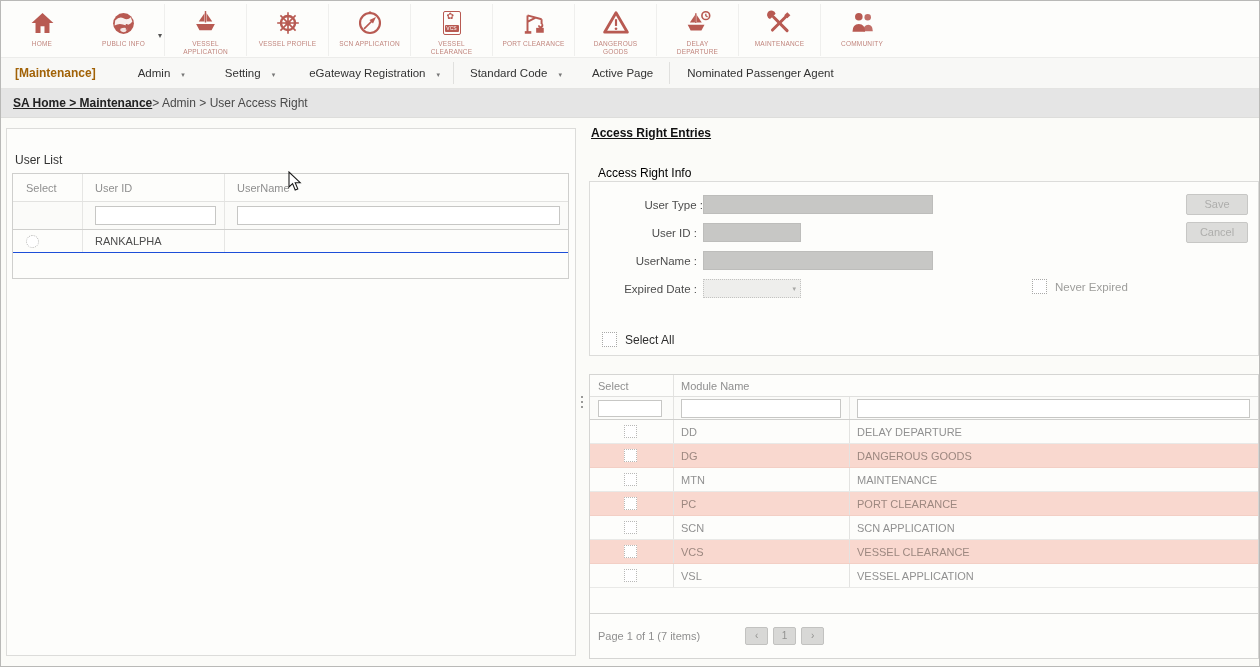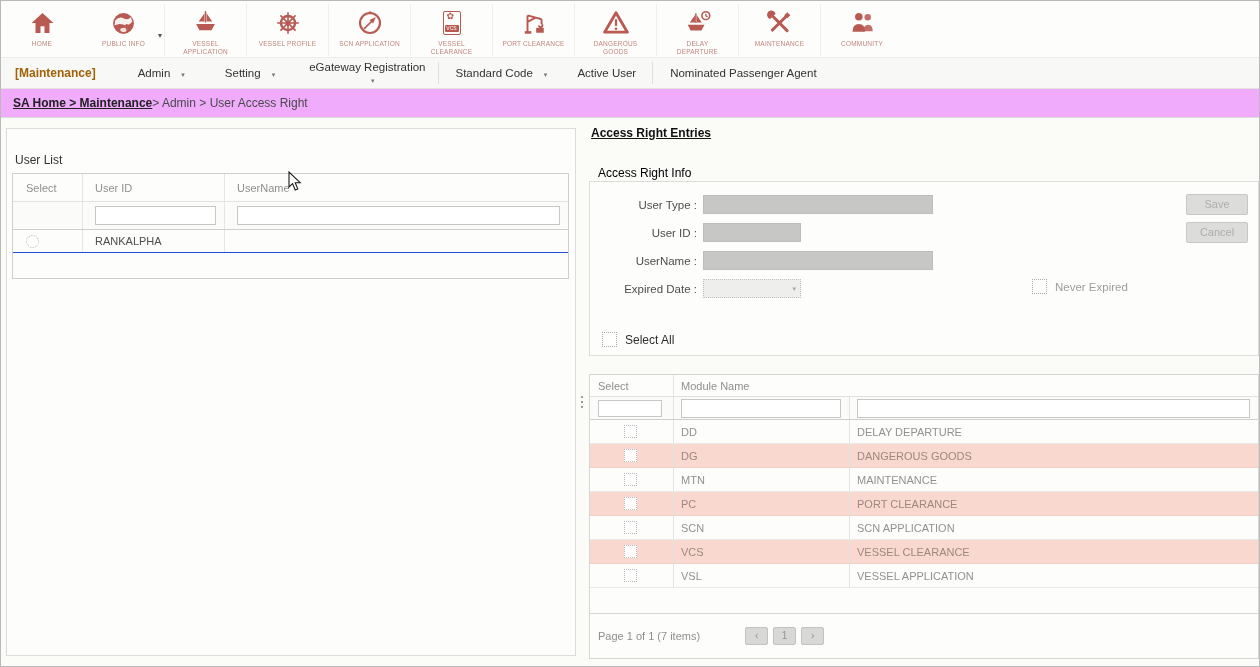--- a/index.html
+++ b/index.html
@@ -33,30 +33,30 @@
     background:#f8f8f6; border-bottom:1px solid #e4e4e2; display:flex; align-items:center;
     font-size:11.5px; color:#333; }
   .mn-item { cursor:pointer; white-space:nowrap; display:flex; align-items:center; }
   .mn-item.bold { font-weight:bold; font-size:12px; color:#a16207; }
   .mn-caret { margin-left:11px; }
   .mn-caret::after { content:"▾"; font-size:7px; color:#777; }
   .mn-sep { width:1px; height:22px; background:#e0e0de; }
   .menubar > :nth-child(1){ margin-left:14px; }
   .menubar > :nth-child(2){ margin-left:42px; }
   .menubar > :nth-child(3){ margin-left:40px; }
-  .menubar > :nth-child(4){ margin-left:34px;flex-direction:column; }
+  .menubar > :nth-child(4){ margin-left:34px; }
   .menubar > :nth-child(5){ margin-left:13px; }  
   .menubar > :nth-child(6){ margin-left:16px; }
   .menubar > :nth-child(7){ margin-left:30px; }
   .menubar > :nth-child(8){ margin-left:16px; }  
   .menubar > :nth-child(9){ margin-left:17px; }
   
   .breadcrumb { position:absolute; top:88px; left:0; right:0; height:29px;
     border-bottom:1px solid #dddddb; display:flex; align-items:center;
-    padding-left:12px; font-size:12px; color:#4a4a4a; background:#f0abfc; }
+    padding-left:12px; font-size:12px; color:#4a4a4a; background:#e5e5e5; }
   .bc-link { font-weight:bold; color:#222; text-decoration:underline; cursor:pointer; }
   .bc-rest { }
   
   .left-panel { position:absolute; left:5px; top:127px; width:570px; height:528px;
     border:1px solid #dcdcda; background:#fdfdfb; }
   .ul-title { position:absolute; left:8px; top:24px; font-size:12px; color:#333; }
   .ul-box { position:absolute; left:5px; top:44px; width:557px; height:106px;
     border:1px solid #cfcfcd; background:#fdfdfb; }
   .grid-row { display:flex; align-items:center; }
   .ul-head { height:28px; border-bottom:1px solid #e2e2e0; font-size:11px; color:#8f8f8f; }
@@ -260,21 +260,21 @@
     <span class="mn-item">
         <span>eGateway Registration</span>
         <span class="mn-caret"></span>
       </span>
     <span class="mn-sep"></span>
     <span class="mn-item">
         <span>Standard Code</span>
         <span class="mn-caret"></span>
       </span>
     <span class="mn-item">
-        <span>Active User</span>
+        <span>Active Page</span>
       </span>
     <span class="mn-sep"></span>
     <span class="mn-item">
         <span>Nominated Passenger Agent</span>
       </span>
   </div>
 
   <div class="breadcrumb">
     <span class="bc-link">SA Home &gt; Maintenance</span>
     <span class="bc-rest">&gt; Admin &gt; User Access Right</span>
@@ -312,21 +312,21 @@
       <i></i>
       <i></i>
       <i></i>
     </div>
 
   <div class="right-panel">
     <div class="are-title">Access Right Entries</div>
     <div class="ari-label">Access Right Info</div>
 
     <div class="info-box">
-      <div class="fld-label" style="left:2px; top:17px;">User Type :</div>
+      <div class="fld-label" style="left:8px; top:17px;">User Type :</div>
       <div class="fld-gray" style="left:113px; top:13px; width:230px;"></div>
       <div class="fld-label" style="left:2px; top:45px;">User ID :</div>
       <div class="fld-gray" style="left:113px; top:41px; width:98px;"></div>
       <div class="fld-label" style="left:2px; top:73px;">UserName :</div>
       <div class="fld-gray" style="left:113px; top:69px; width:230px;"></div>
       <div class="fld-label" style="left:2px; top:101px;">Expired Date :</div>
       <div class="fld-date" style="left:113px; top:97px; width:98px;"></div>
 
       <div class="cb-row" style="left:442px; top:97px;">
         <span class="checkbox"></span>

